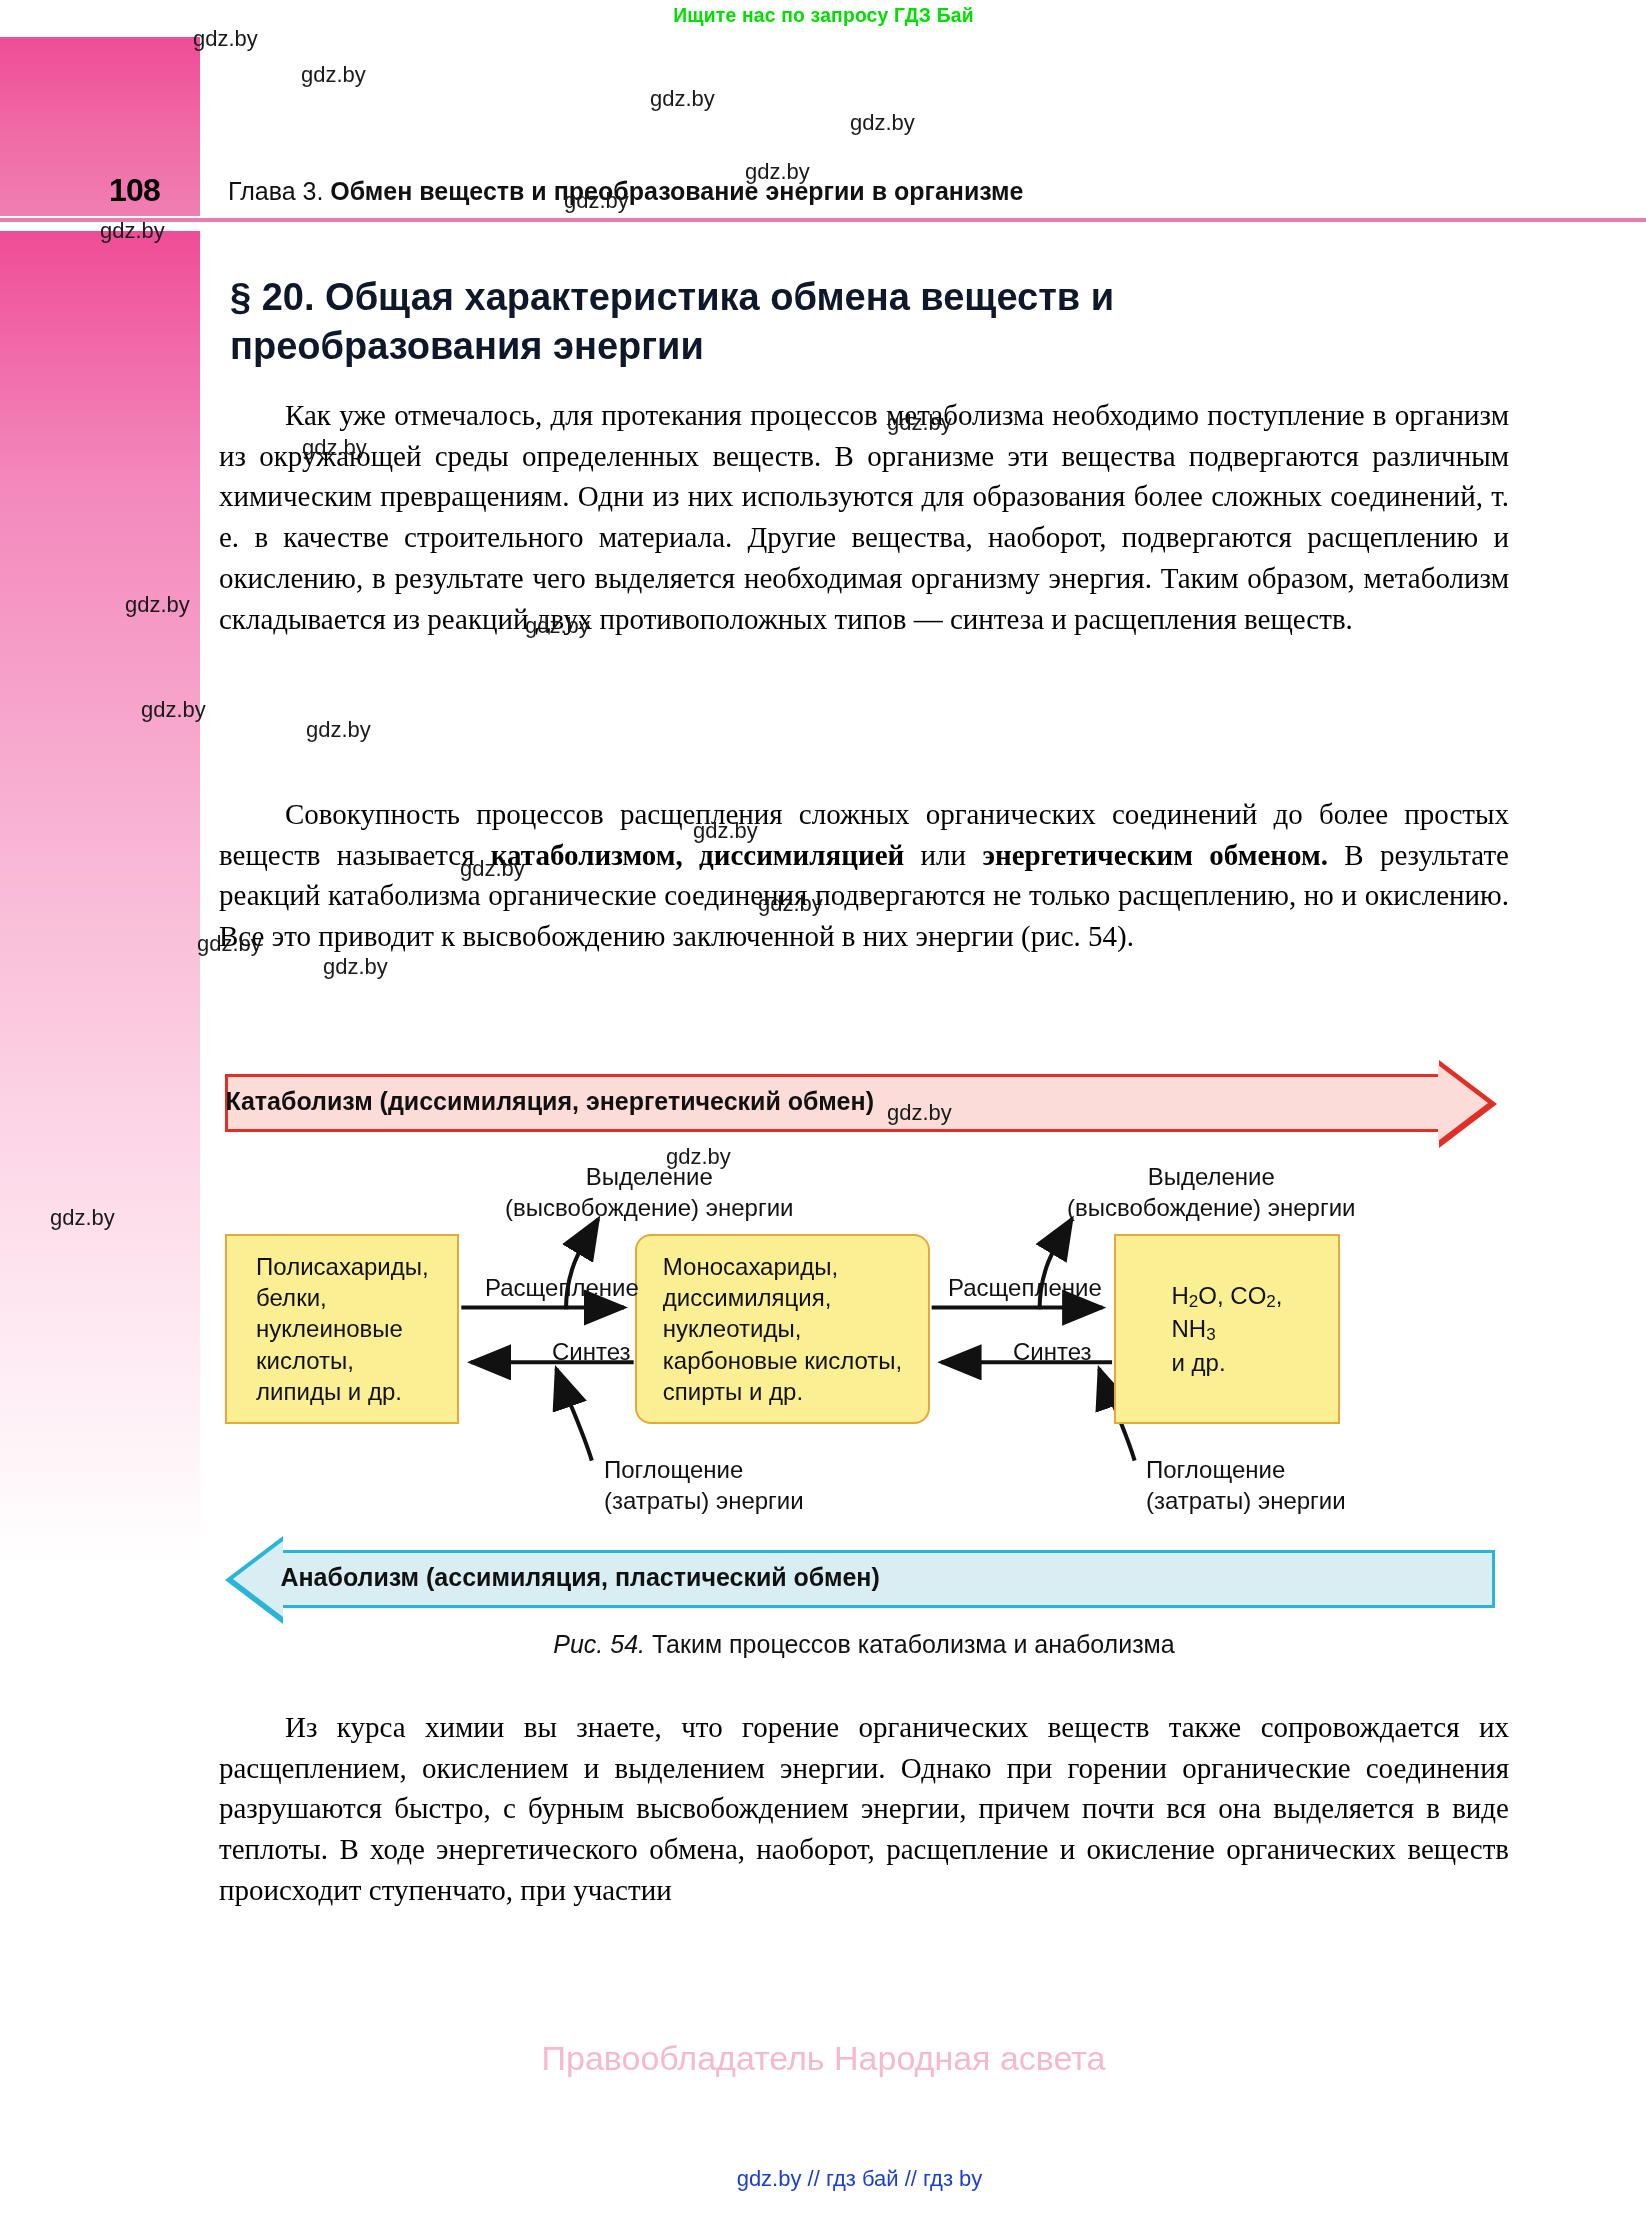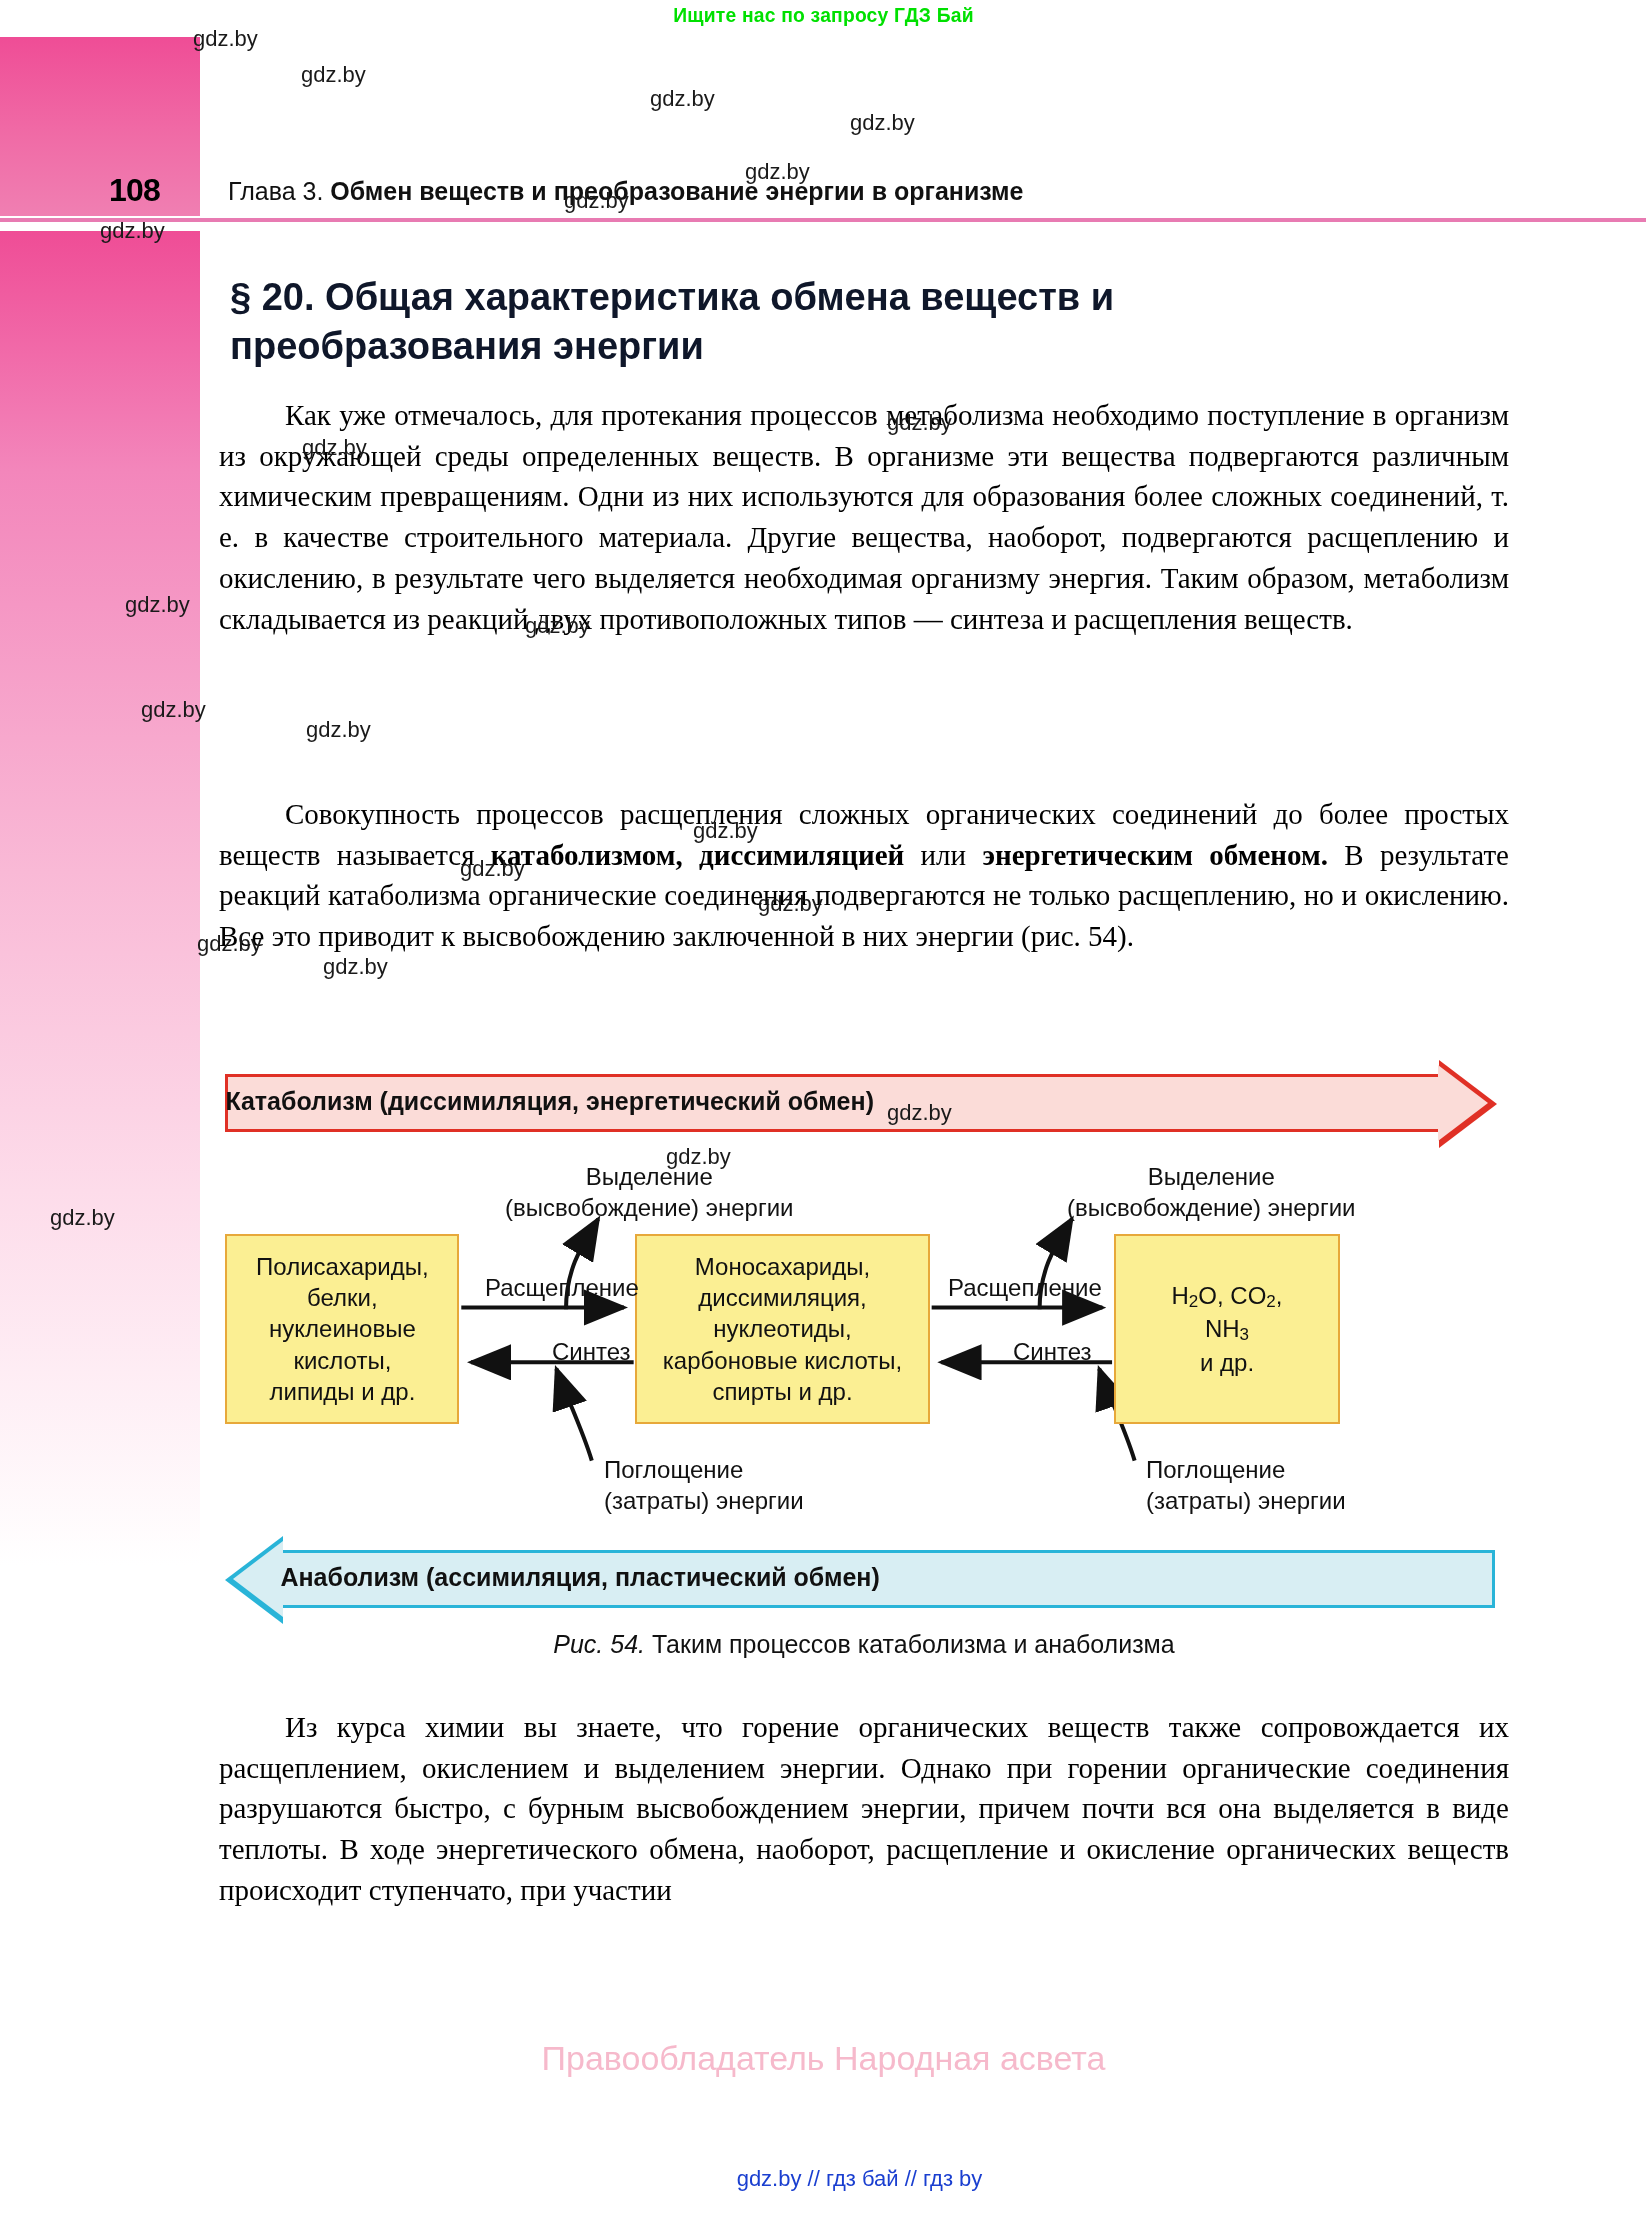--- a/index.html
+++ b/index.html
@@ -197,28 +197,27 @@
   
   .box {
     position: absolute;
     background: #fbef93;
     border: 2.4px solid #e7a83a;
     box-sizing: border-box;
     font-family: "Liberation Sans", sans-serif;
     font-size: 24px;
     line-height: 1.30;
     color: #111;
-    text-align: center;
     display: flex;
     align-items: center;
     justify-content: center;
     padding: 4.8px 8px;
   }
   #box-left   { left: 6.4px;    top: 160px; width: 234px;  height: 190px; }
-  #box-mid    { left: 416px;  top: 160px; width: 295px;  height: 190px; }
+  #box-mid    { left: 416px;  top: 160px; width: 295px;  height: 190px; border-radius: 16px; }
   #box-right  { left: 895px; top: 160px; width: 226px;  height: 190px; }
   .box sub { font-size: 17px; vertical-align: -3.2px; }
 
   
   .proc-label {
     position: absolute;
     font-family: "Liberation Sans", sans-serif;
     font-size: 24px;
     color: #111;
     white-space: nowrap;

